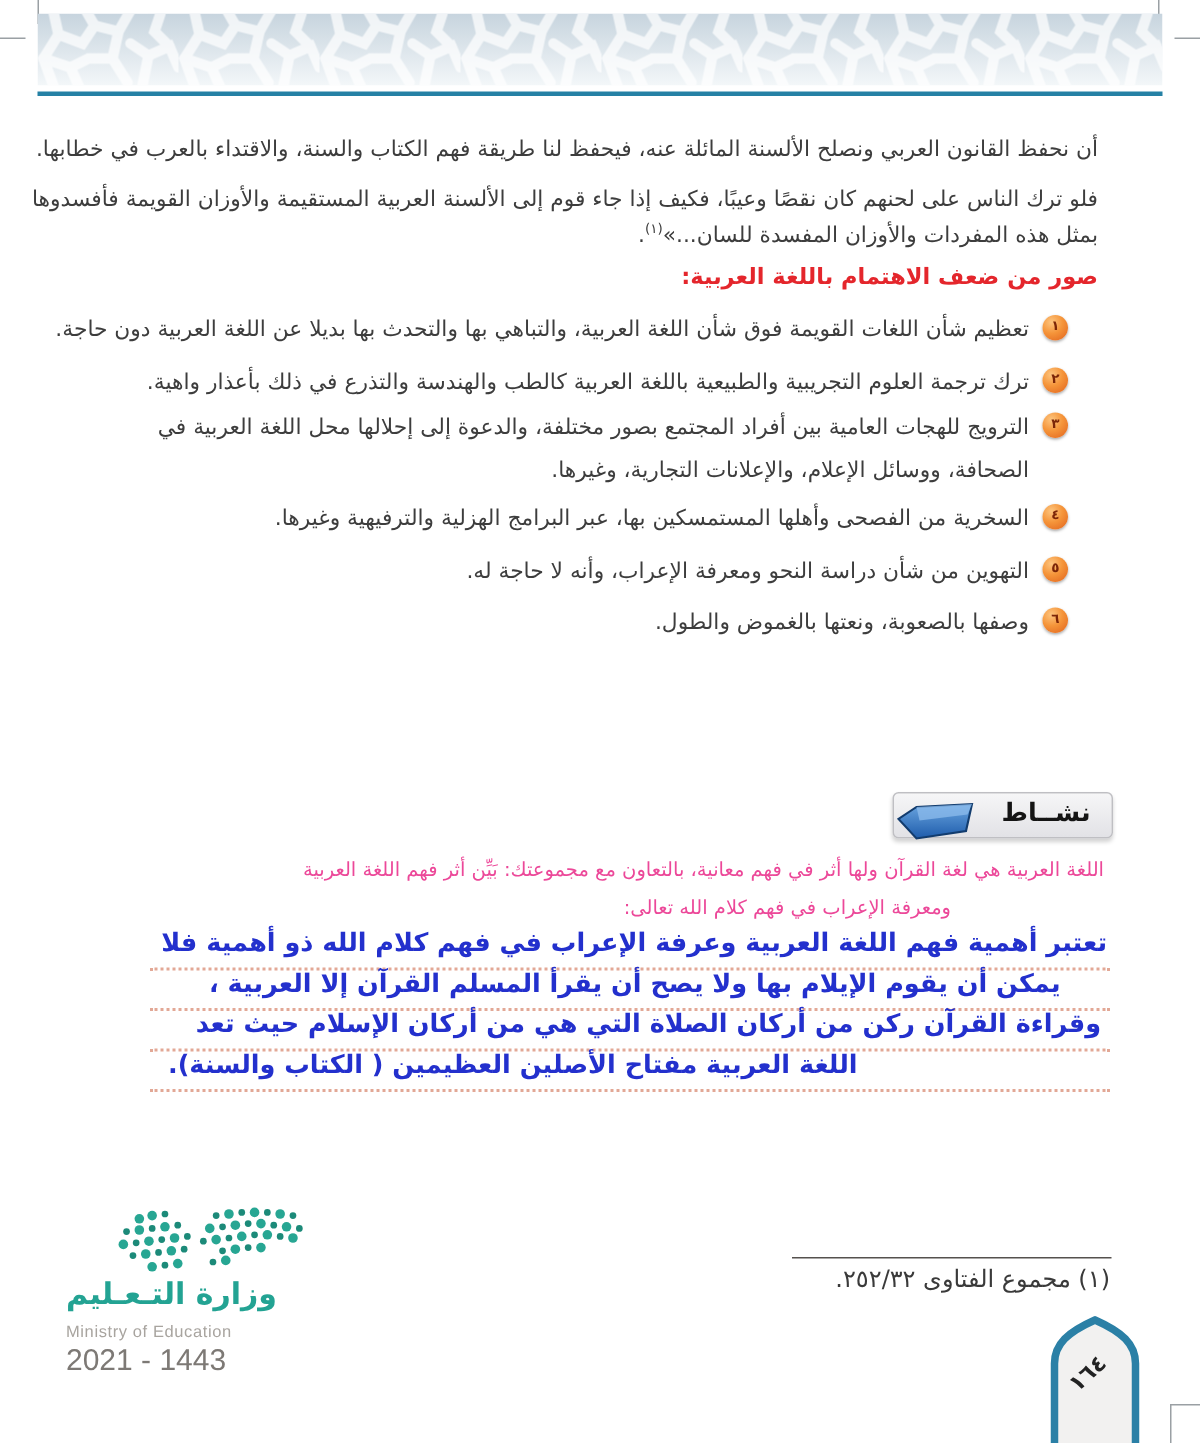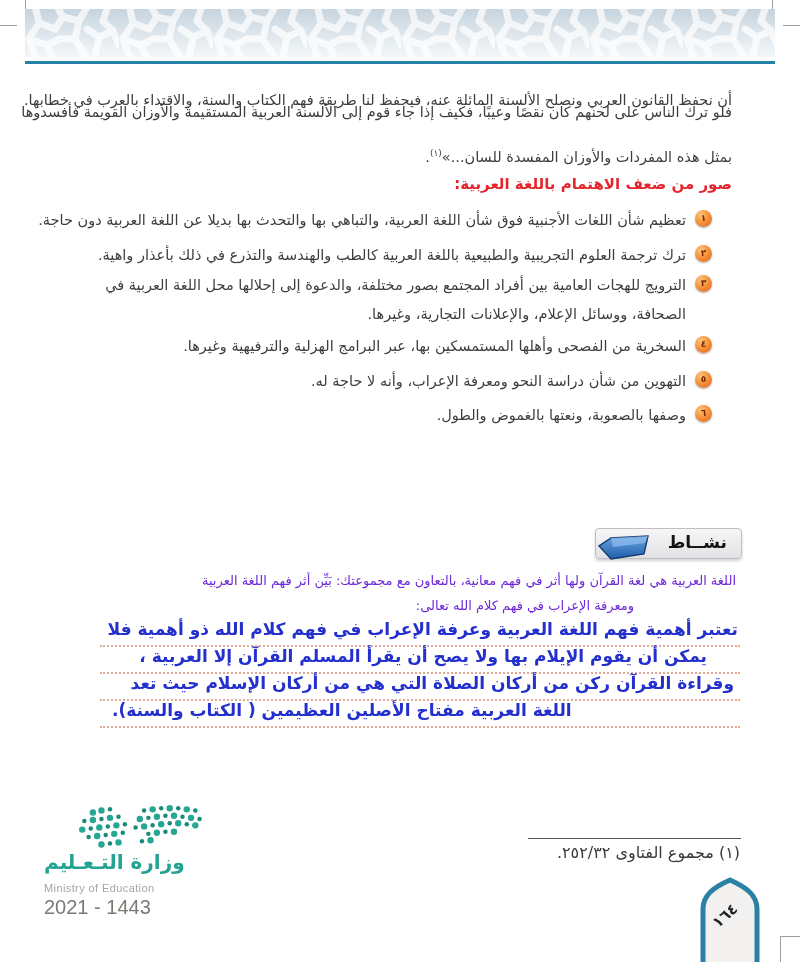--- a/index.html
+++ b/index.html
@@ -31,21 +31,21 @@
         color:#7c2608;font-size:9px;font-weight:bold;
         display:flex;align-items:center;justify-content:center;}
 
   
   .act-box{position:absolute;right:58px;top:528px;width:145px;height:29px;
         background:linear-gradient(#f6f6f7,#e2e2e6);border:1px solid #bfbfc3;border-radius:4px;
         box-shadow:0 2px 3px rgba(0,0,0,.18);}
   .act-label{position:absolute;right:14px;top:3px;font-size:17px;font-weight:bold;color:#141414;direction:rtl;margin-left:38px;}
   .act-arrow{position:absolute;left:3px;top:5px;overflow:visible;}
 
-  .prompt-line{position:absolute;direction:rtl;white-space:nowrap;font-size:13px;color:#6d28d9;}
+  .prompt-line{position:absolute;direction:rtl;white-space:nowrap;font-size:13px;color:#ec4899;}
   .answer-line{position:absolute;direction:rtl;white-space:nowrap;font-size:17px;font-weight:bold;color:#2330cd;}
   .dotted{position:absolute;left:100px;width:640px;height:0;border-bottom:2px dotted #d98b74;opacity:.75;}
 
   
   .fn-rule{position:absolute;left:528px;top:838px;width:213px;height:1px;background:#55514e;}
   .fn-text{position:absolute;right:60px;top:843px;direction:rtl;white-space:nowrap;
         font-size:16px;color:#3a3a3a;}
 
   
   .logo{position:absolute;left:30px;top:798px;width:190px;height:125px;}
@@ -93,28 +93,28 @@
           </g>
         </pattern>
       </defs>
       <rect width="750" height="48" fill="url(#bandg)"></rect>
       <rect width="750" height="48" fill="url(#geo)"></rect>
     </svg>
   </div>
   <div class="teal-rule"></div>
 
   <div class="pline" style="top:92px;">أن نحفظ القانون العربي ونصلح الألسنة المائلة عنه، فيحفظ لنا طريقة فهم الكتاب والسنة، والاقتداء بالعرب في خطابها.</div>
-  <div class="pline" style="top:104px;">فلو ترك الناس على لحنهم كان نقصًا وعيبًا، فكيف إذا جاء قوم إلى الألسنة العربية المستقيمة والأوزان القويمة فأفسدوها</div>
+  <div class="pline" style="top:125px;">فلو ترك الناس على لحنهم كان نقصًا وعيبًا، فكيف إذا جاء قوم إلى الألسنة العربية المستقيمة والأوزان القويمة فأفسدوها</div>
   <div class="pline" style="top:148px;"><span>بمثل هذه المفردات والأوزان المفسدة للسان...»</span><sup class="fnref">(١)</sup><span>.</span></div>
 
   <div class="red-heading">صور من ضعف الاهتمام باللغة العربية:</div>
 
   <div class="item oneline" style="top:206px;">
     <span class="ball">١</span>
-    <span>تعظيم شأن اللغات الأجنبية فوق شأن اللغة العربية، والتباهي بها والتحدث بها بديلا عن اللغة العربية دون حاجة.</span>
+    <span>تعظيم شأن اللغات القويمة فوق شأن اللغة العربية، والتباهي بها والتحدث بها بديلا عن اللغة العربية دون حاجة.</span>
   </div>
   <div class="item oneline" style="top:241px;">
     <span class="ball">٢</span>
     <span>ترك ترجمة العلوم التجريبية والطبيعية باللغة العربية كالطب والهندسة والتذرع في ذلك بأعذار واهية.</span>
   </div>
   <div class="item" style="top:271px;">
     <span class="ball">٣</span>
     <span>الترويج للهجات العامية بين أفراد المجتمع بصور مختلفة، والدعوة إلى إحلالها محل اللغة العربية في الصحافة، ووسائل الإعلام، والإعلانات التجارية، وغيرها.</span>
   </div>
   <div class="item oneline" style="top:332px;">

